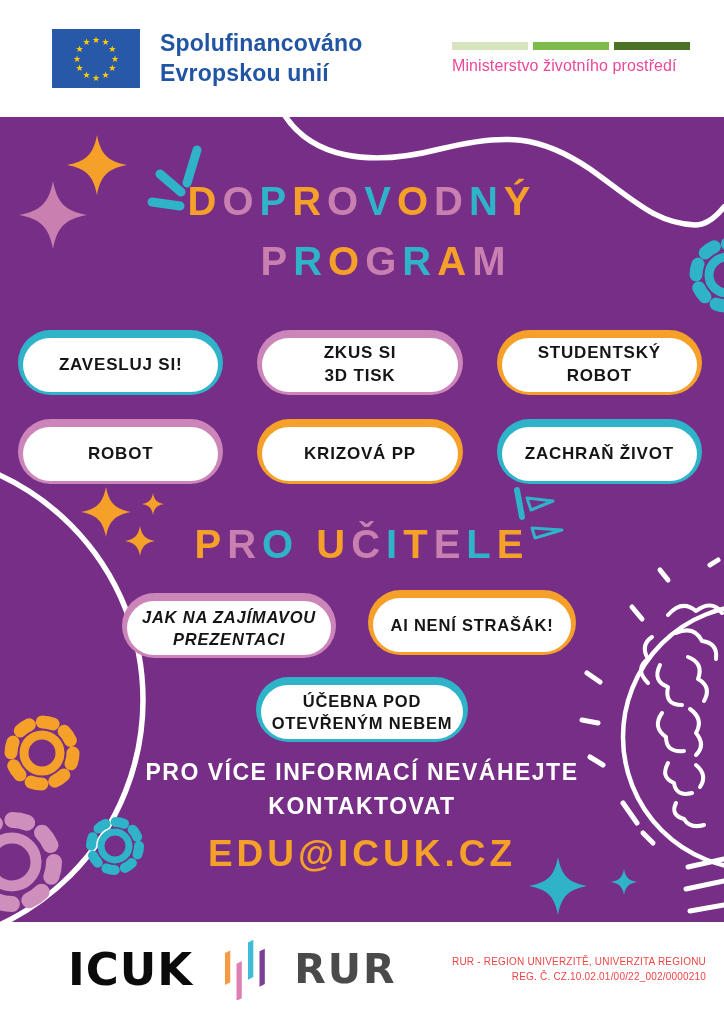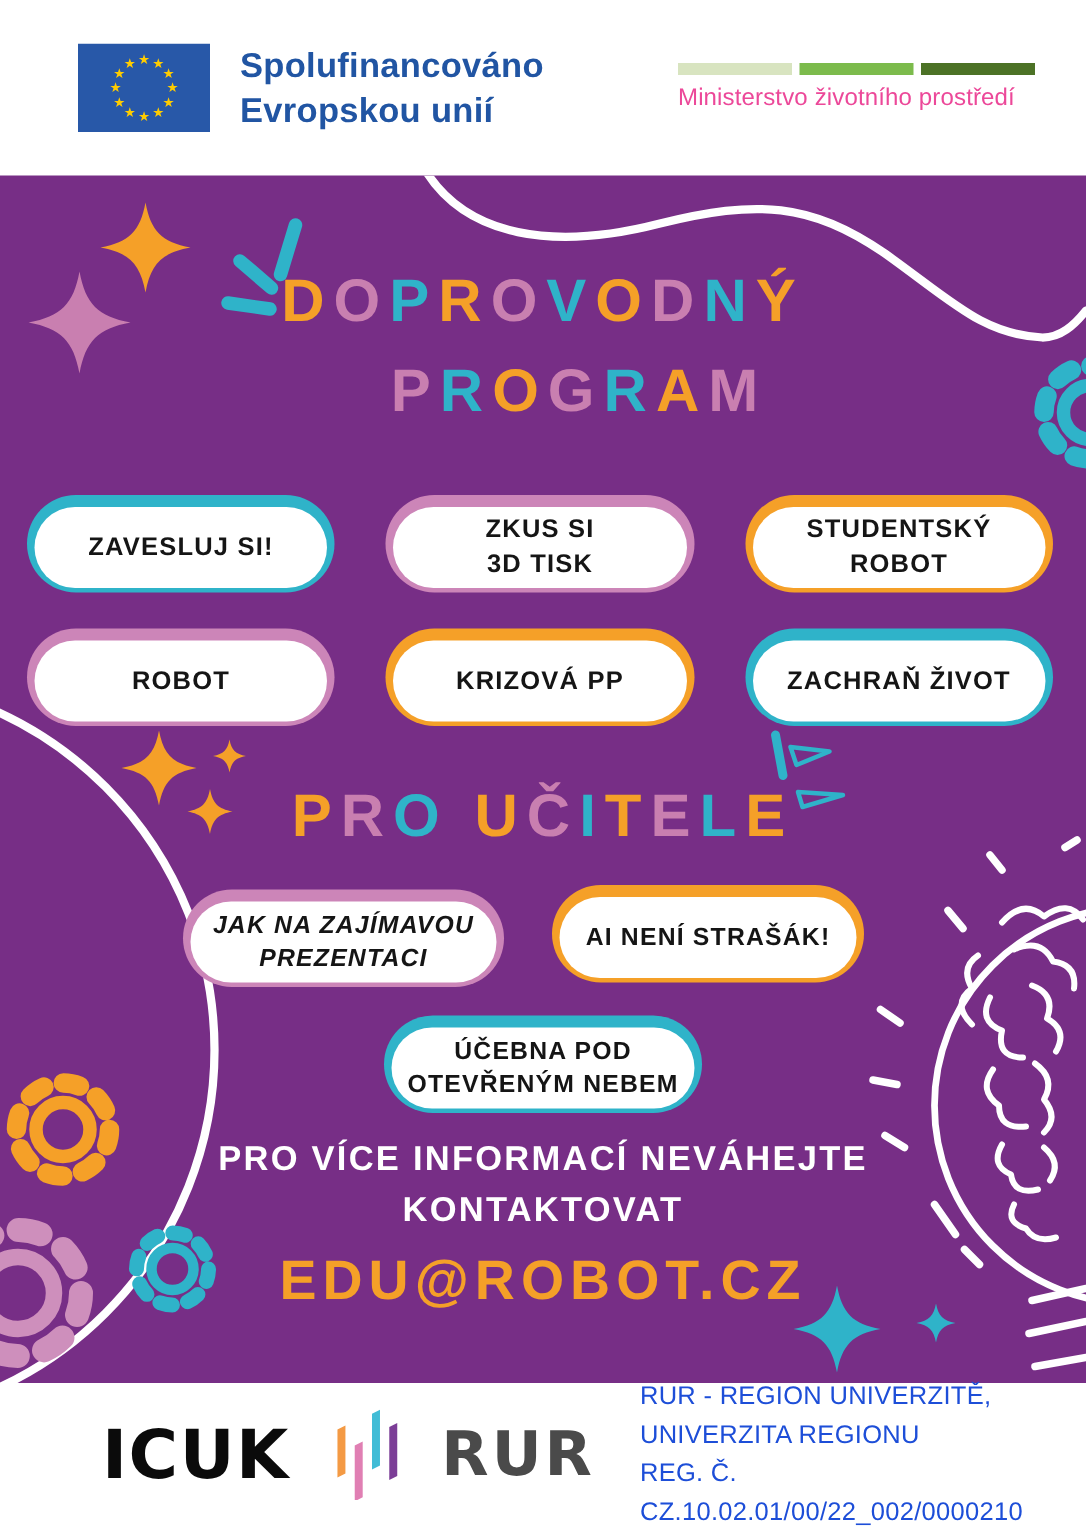--- a/index.html
+++ b/index.html
@@ -48,21 +48,21 @@
          font-size:37px;font-weight:800;letter-spacing:4px;}
 
   
   .footer{position:absolute;bottom:0;left:0;width:724px;height:102px;background:#ffffff;
           display:flex;align-items:center;box-sizing:border-box;padding:0 18px 8px 68px;gap:30px;}
   .icuk-logo{font-family:"DejaVu Sans",sans-serif;font-weight:800;font-size:45px;
              color:#0b0b0b;letter-spacing:1px;}
   .rur-logo{display:flex;align-items:center;gap:21px;}
   .rur-label{font-family:"DejaVu Sans",sans-serif;font-weight:800;font-size:41px;
              color:#4A4A4A;letter-spacing:2px;}
-  .footer-text{margin-left:auto;text-align:left;font-size:17px;color:#1d4ed8;
+  .footer-text{margin-left:auto;text-align:right;font-size:10px;color:#ef4444;
                line-height:1.5;letter-spacing:.2px;white-space:pre-line;}
 </style>
 </head>
 <body>
 
 <div class="page">
 
   <div class="header">
     <div class="eu-block">
       <svg width="88" height="59" viewBox="0 0 88 59">
@@ -237,21 +237,21 @@
       </div>
       <div class="pill-abs pill-t3">
         <div class="pill-outer" style="background: rgb(47, 179, 201);">
           <div class="pill-inner">ÚČEBNA POD
 OTEVŘENÝM NEBEM</div>
         </div>
       </div>
 
       <div class="contact">PRO VÍCE INFORMACÍ NEVÁHEJTE
 KONTAKTOVAT</div>
-      <div class="email">EDU@ROBOT.CZ</div>
+      <div class="email">EDU@ICUK.CZ</div>
     </div>
   </div>
 
   <div class="footer">
     <div class="icuk-logo">ICUK</div>
     <div class="rur-logo">
       <svg width="50" height="62" viewBox="0 0 52 70">
         <path d="M0,17 L6,14 L6,50 L0,53 Z" fill="#F49A44"></path>
         <path d="M13,29 L19,26 L19,68 L13,71 Z" fill="#E07FB3"></path>
         <path d="M26,5 L32,2 L32,44 L26,47 Z" fill="#41BCD6"></path>

